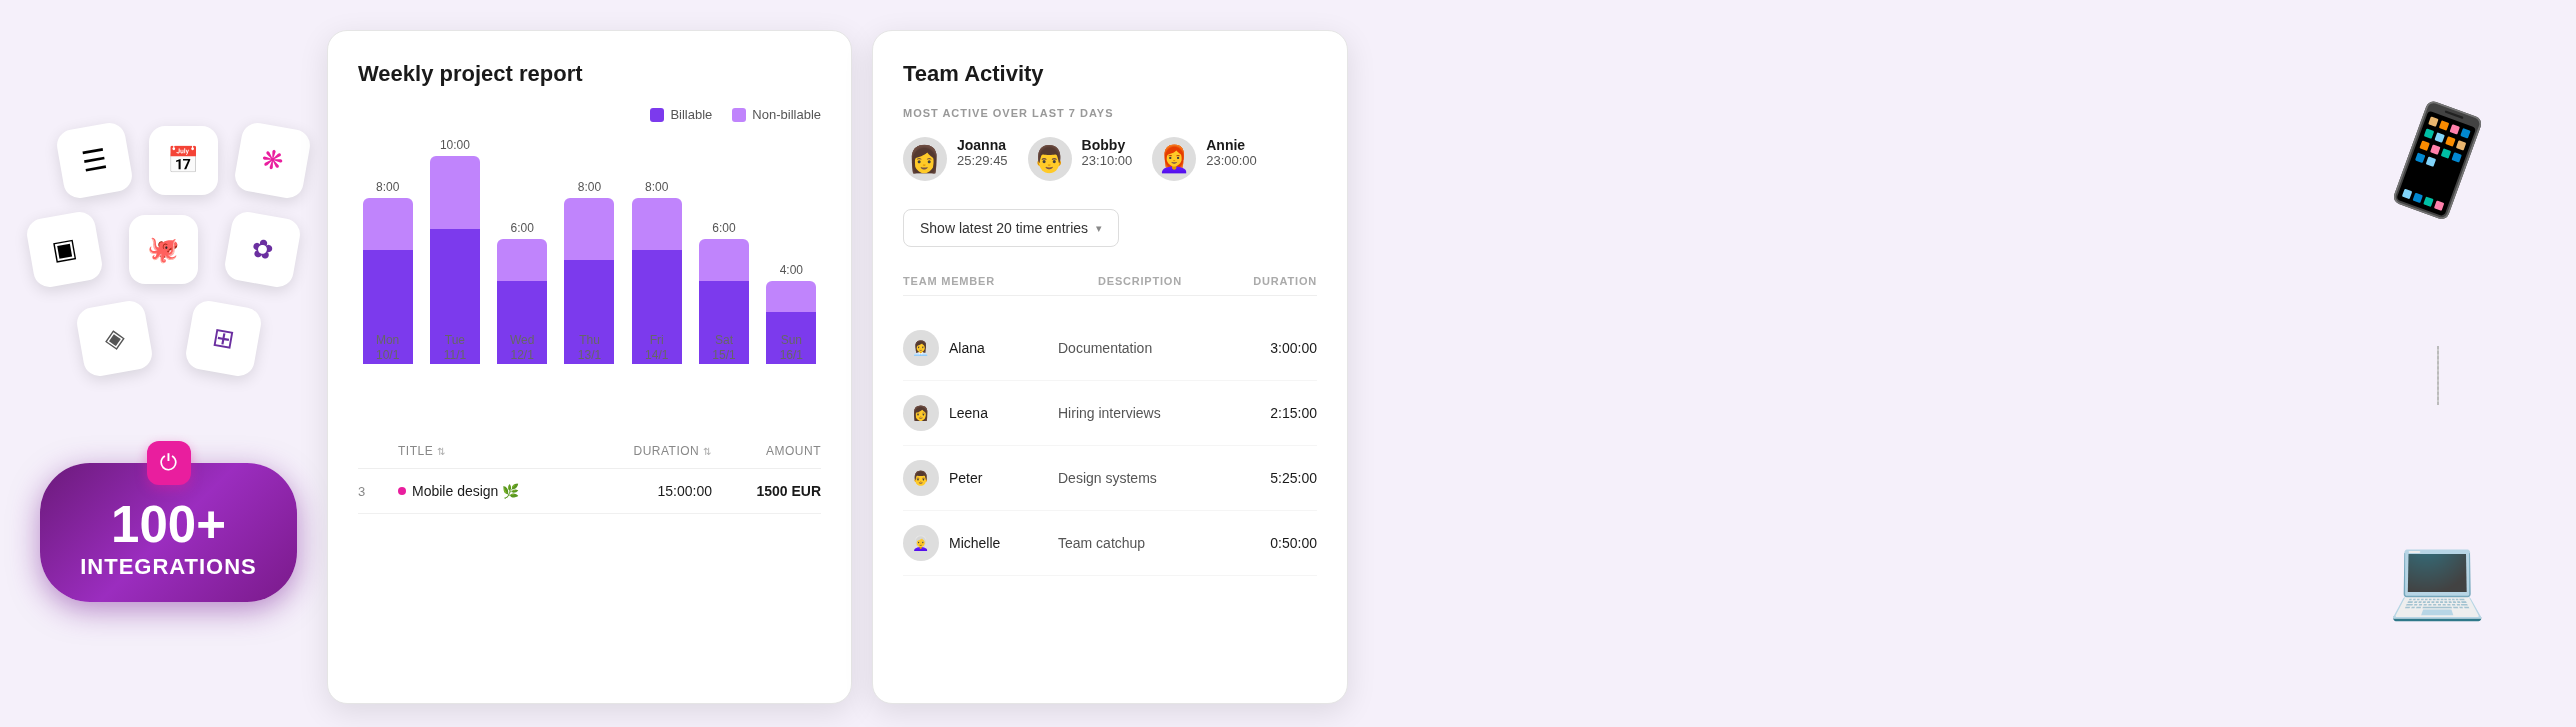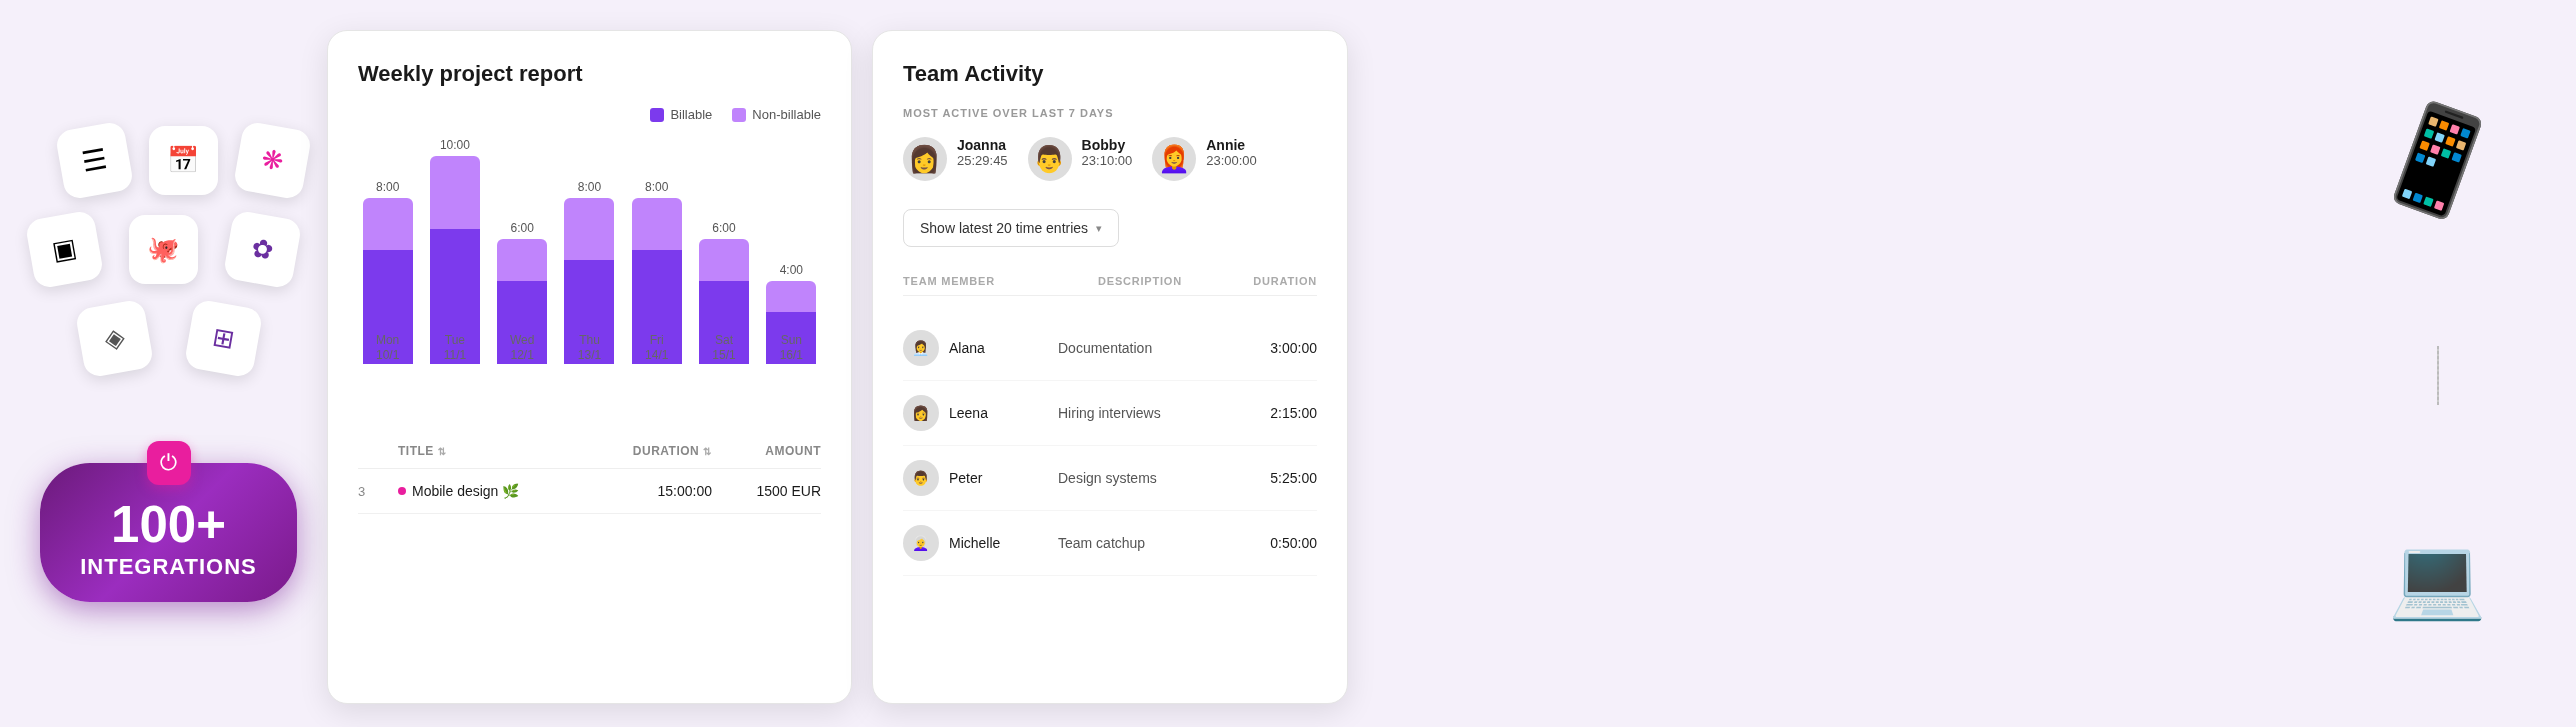--- a/index.html
+++ b/index.html
@@ -190,21 +190,21 @@
     .table-section {
       margin-top: 20px;
     }
 
     .table-header {
       display: flex;
       align-items: center;
       padding: 10px 0;
       border-bottom: 1px solid #eee;
       font-size: 12px;
-      font-weight: 700;
+      font-weight: 400;
       color: #888;
       letter-spacing: 0.5px;
       text-transform: uppercase;
     }
 
     .col-expand { width: 40px; }
     .col-title { flex: 1; }
     .col-duration { width: 129px; text-align: right; }
     .col-amount { width: 109px; text-align: right; }
 
@@ -242,21 +242,21 @@
       width: 129px;
       text-align: right;
       color: #1a1a1a;
       font-weight: 500;
     }
 
     .amount-val {
       width: 109px;
       text-align: right;
       color: #1a1a1a;
-      font-weight: 400;
+      font-weight: 700;
     }
 
     
     .team-activity-card {
       position: absolute;
       left: 872px;
       top: 30px;
       width: 476px;
       height: 674px;
       background: white;

